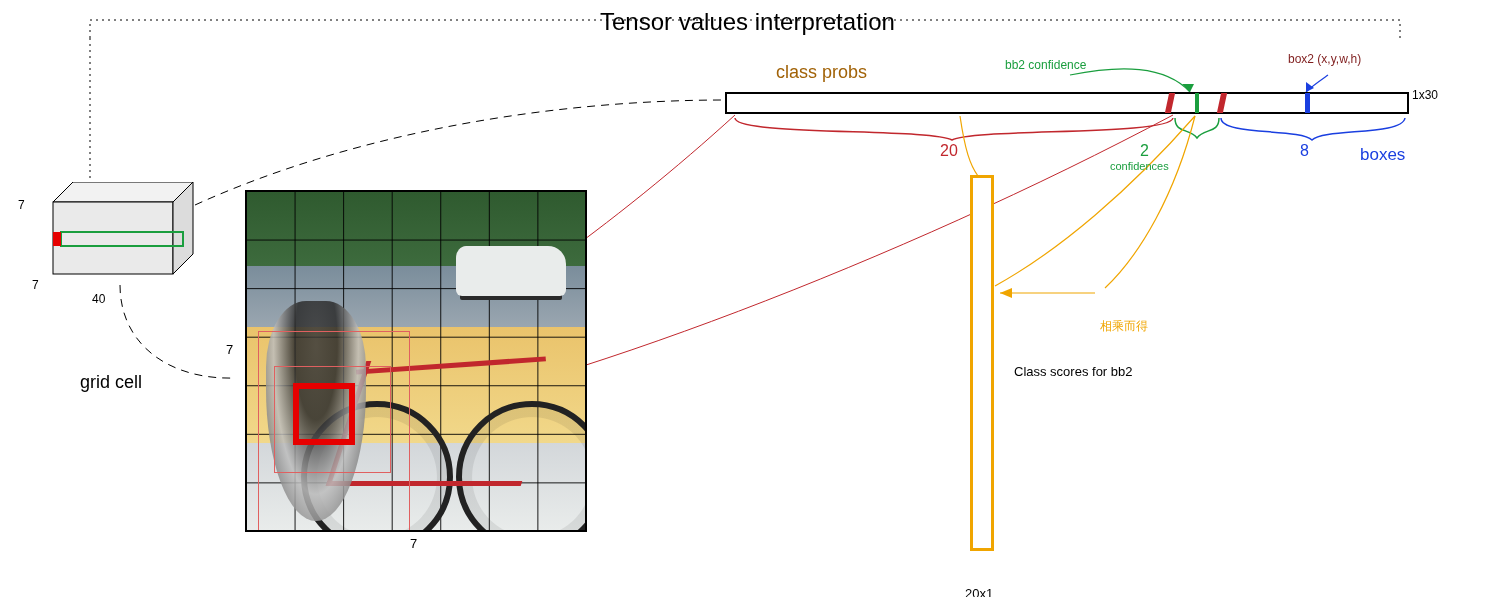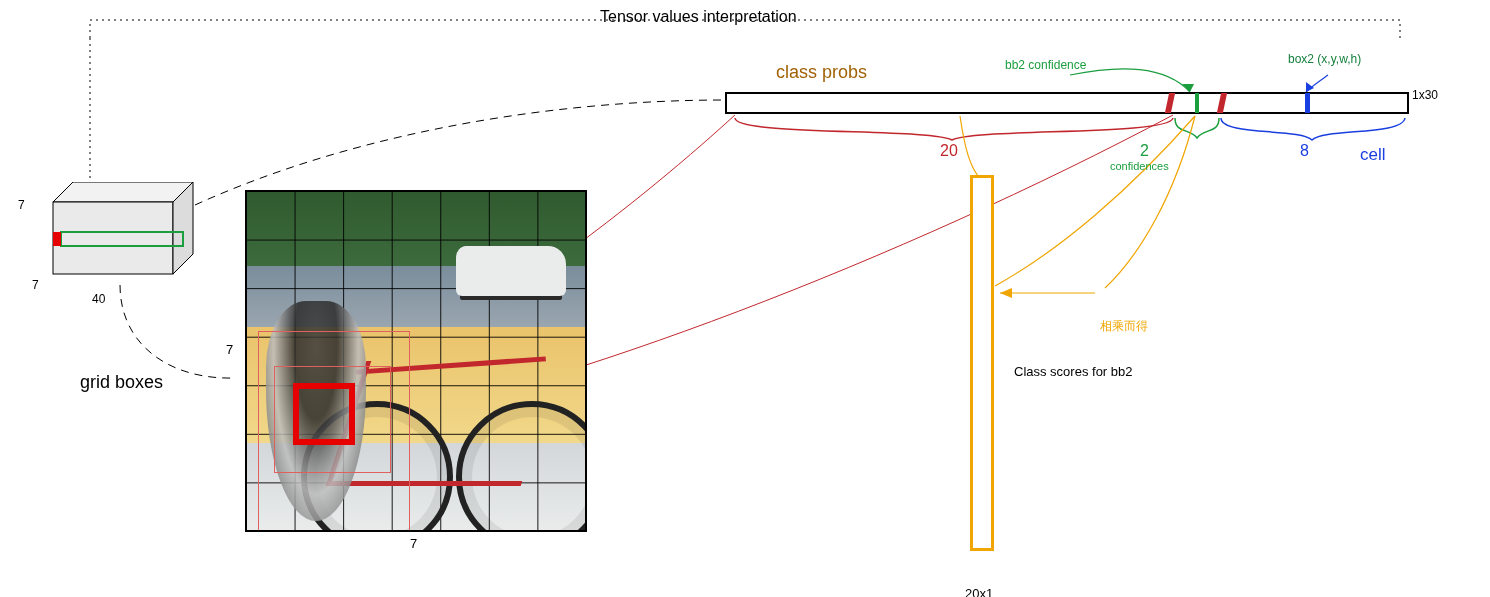--- a/index.html
+++ b/index.html
@@ -15,21 +15,21 @@
     position: relative;
     width: 1490px;
     height: 597px;
   }
   .label {
     position: absolute;
     font-size: 14px;
     white-space: nowrap;
   }
   .title {
-    font-size: 16px;
+    font-size: 24px;
   }
   svg.full {
     position: absolute;
     left: 0; top: 0;
     width: 1490px;
     height: 597px;
     pointer-events: none;
   }
   
   .cube {
@@ -200,21 +200,21 @@
       <polygon points="138,20 158,0 158,72 138,92" fill="#dcdcdc" stroke="#000"></polygon>
 
       <rect x="26" y="50" width="122" height="14" fill="none" stroke="#1a9e3e" stroke-width="2"></rect>
 
       <rect x="18" y="50" width="8" height="14" fill="#e60000"></rect>
     </svg>
   </div>
   <div class="label" style="left:18px; top:198px; font-size:12px;">7</div>
   <div class="label" style="left:32px; top:278px; font-size:12px;">7</div>
   <div class="label" style="left:92px; top:292px; font-size:12px;">40</div>
-  <div class="label" style="left:80px; top:372px; font-size:18px;">grid boxes</div>
+  <div class="label" style="left:80px; top:372px; font-size:18px;">grid cell</div>
 
   <div class="img-box">
     <div class="car"></div>
     <div class="bike-wheel rear"></div>
     <div class="bike-wheel front"></div>
     <div class="bike-frame"></div>
     <div class="bike-top"></div>
     <div class="dog"></div>
 
     <div class="thin-red" style="left:12px; top:140px; width:150px; height:205px;"></div>
@@ -236,22 +236,22 @@
   </div>
   <div class="label" style="left:1412px; top:88px; font-size:12px;">1x30</div>
 
   <div class="label" style="left:776px; top:62px; color:#a16207; font-size:18px;">class probs</div>
   <div class="label" style="left:940px; top:142px; color:#c1272d; font-size:16px;">20</div>
 
   <div class="label" style="left:1005px; top:58px; color:#1a9e3e; font-size:12px;">bb2 confidence</div>
   <div class="label" style="left:1140px; top:142px; color:#1a9e3e; font-size:16px;">2</div>
   <div class="label" style="left:1110px; top:160px; color:#1a9e3e; font-size:11px;">confidences</div>
 
-  <div class="label" style="left:1288px; top:52px; color:#15803d; font-size:12px;">box2 (x,y,w,h)</div>
+  <div class="label" style="left:1288px; top:52px; color:#7f1d1d; font-size:12px;">box2 (x,y,w,h)</div>
   <div class="label" style="left:1300px; top:142px; color:#1a3fe0; font-size:16px;">8</div>
-  <div class="label" style="left:1360px; top:145px; color:#1a3fe0; font-size:17px;">cell</div>
+  <div class="label" style="left:1360px; top:145px; color:#1a3fe0; font-size:17px;">boxes</div>
 
   <div class="vec20"></div>
   <div class="label" style="left:1014px; top:364px; font-size:13px;">Class scores for bb2</div>
   <div class="label" style="left:1100px; top:286px; color:#f0a500; font-size:12px;margin-top:32px;">相乘而得</div>
   <div class="label" style="left:965px; top:554px; font-size:13px;margin-top:32px;">20x1</div>
 
 </div>
 
 </body></html>

